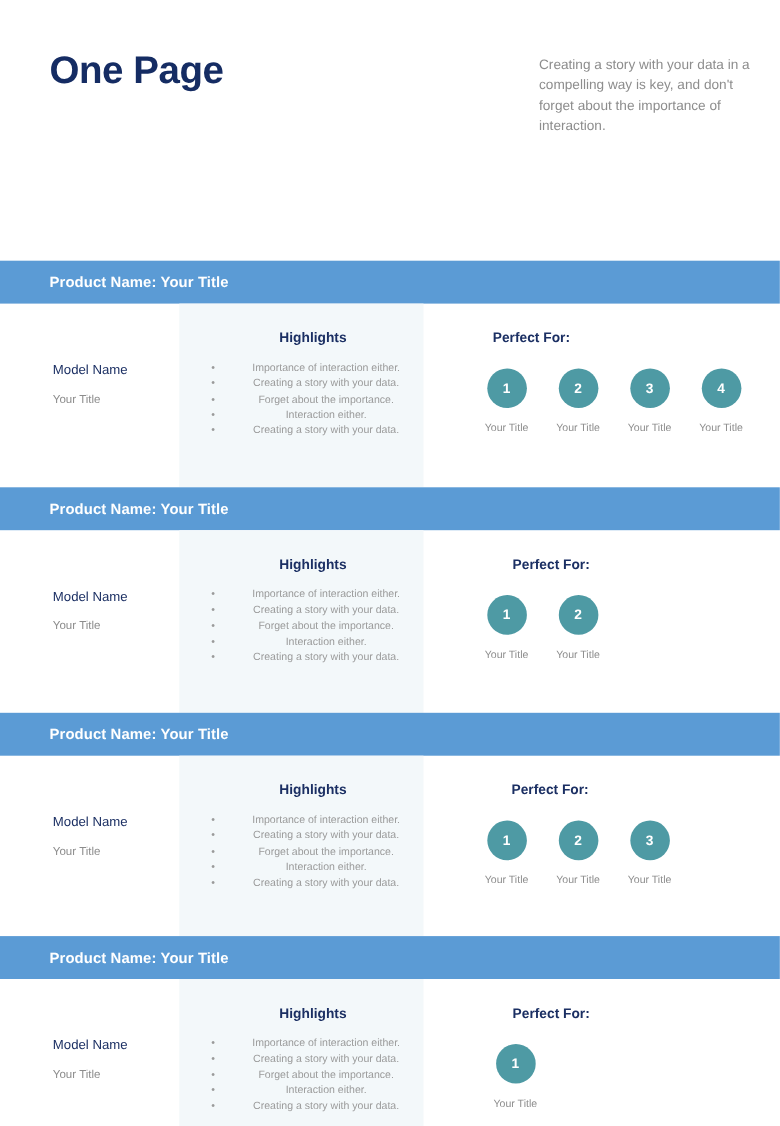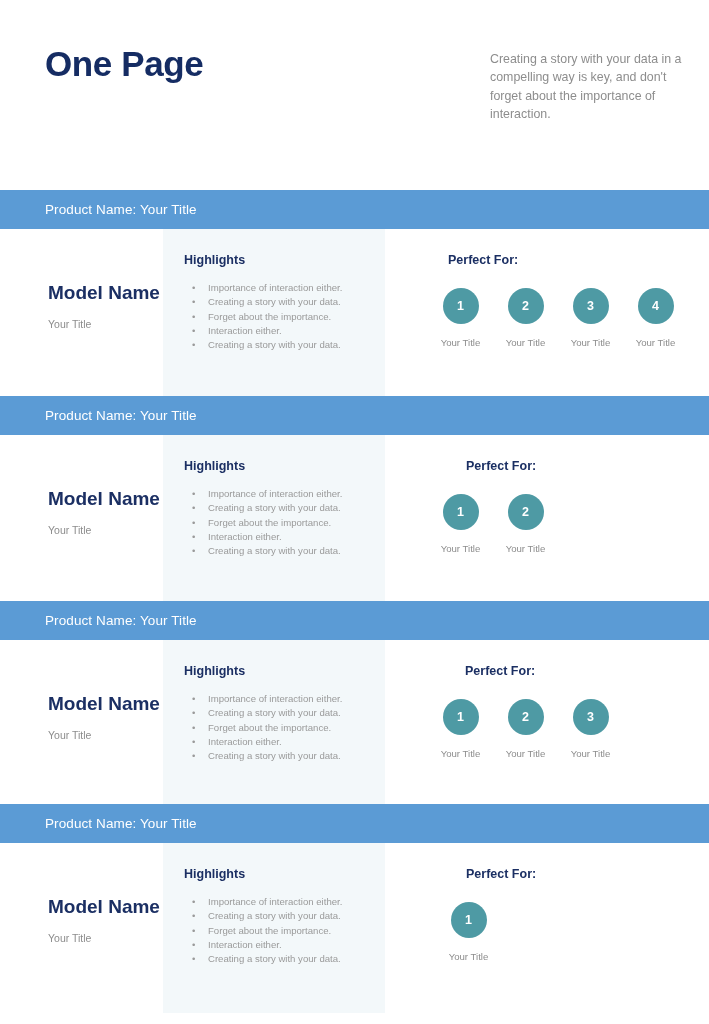--- a/index.html
+++ b/index.html
@@ -5,64 +5,64 @@
   * { margin:0; padding:0; box-sizing:border-box; }
   html, body {
     width:709px; height:1024px;
     background:#ffffff;
     font-family:"Liberation Sans", sans-serif;
     overflow:hidden;
   }
   .page { position:relative; width:709px; height:1024px; background:#fff; }
 
   
-  .header { position:relative; height:190px;border-radius:15px; }
+  .header { position:relative; height:237px;border-radius:15px; }
   .title {
     position:absolute; left:45px; top:42px;
     font-size:35px; font-weight:bold; line-height:1.28;
     color:#152c63; letter-spacing:-0.4px;
   }
   .title .line { display:block; white-space:nowrap; }
   .subtitle {
     position:absolute; left:490px; top:50px; width:195px;
     font-size:12.4px; line-height:1.48; color:#8d8d8d;
   }
 
   
   .section { position:relative; }
   .bar {
     background:#5b9bd5;
     height:39px;
     display:flex; align-items:center;
     padding-left:45px;
   }
   .bar-label {
-    color:#ffffff; font-size:13.5px; font-weight:normal;
+    color:#ffffff; font-size:13.5px; font-weight:bold;
     letter-spacing:0.1px;
   }
   .body { position:relative; display:flex; }
   .panel-bg {
     position:absolute; left:163px; top:0; width:222px; bottom:0;
     background:#f3f8fa;
   }
 
   
   .col-model {
     position:relative; z-index:2;
     width:163px; flex:0 0 163px;
     padding-left:48px; padding-top:53px;
   }
-  .model-name { font-size:19px; font-weight:bold; color:#1b2f63; white-space:nowrap; }
+  .model-name { font-size:12px; font-weight:normal; color:#1b2f63; white-space:nowrap; }
   .model-sub  { font-size:10.5px; color:#8d8d8d; margin-top:14px; }
 
   
   .col-high {
     position:relative; z-index:2;
     width:222px; flex:0 0 222px;
-    padding-left:21px; padding-top:24px;
+    padding-left:21px; padding-top:24px;text-align:center;
   }
   .high-head { font-size:12.5px; font-weight:bold; color:#1b2f63; margin-bottom:15px; }
   .high-list { list-style:none; }
   .high-list li {
     position:relative;
     font-size:9.6px; line-height:1.28; color:#9a9a9a;
     padding-left:24px; margin-bottom:2px;
   }
   .high-list li .dot {
     position:absolute; left:8px; top:0;

